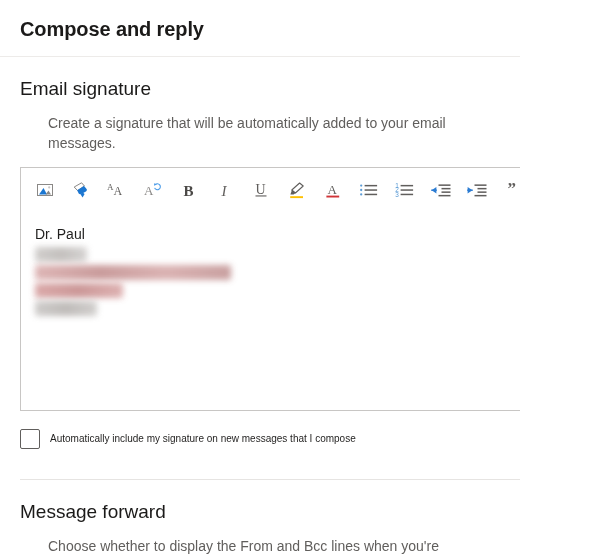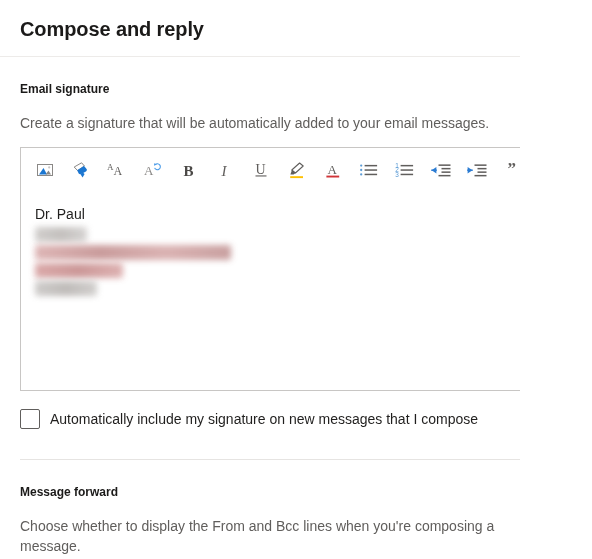--- a/index.html
+++ b/index.html
@@ -31,31 +31,32 @@
   }
   .divider-inset {
     height: 1px;
     background: #e6e4e2;
     margin: 0 0 0 20px;
   }
 
   
   .section { padding: 0 20px; }
   .section-title {
-    font-size: 12px;
-    font-weight: 700;
+    font-size: 19px;
+    font-weight: 400;
     color: #1b1a19;
     line-height: 22px;
     margin-top: 21px;
   }
   .section-desc {
     font-size: 14px;
     color: #605e5c;
     line-height: 20px;
     margin-top: 13px;
+    margin-left: 28px;
   }
 
   
   .editor {
     margin-top: 14px;
     border: 1px solid #c8c6c4;
     background: #ffffff;
     width: 610px;          
     height: 244px;
     display: flex;
@@ -113,21 +114,21 @@
   }
   .cb {
     width: 20px;
     height: 20px;
     border: 1px solid #605e5c;
     border-radius: 2px;
     background: #fff;
     flex: 0 0 auto;
   }
   .check-label {
-    font-size: 14px;
+    font-size: 10px;
     color: #201f1e;
     line-height: 20px;
     margin-left: 10px;
     white-space: nowrap;
   }
 
   .gap-before-divider { height: 26px; }
 </style>
 </head>
 <body>

